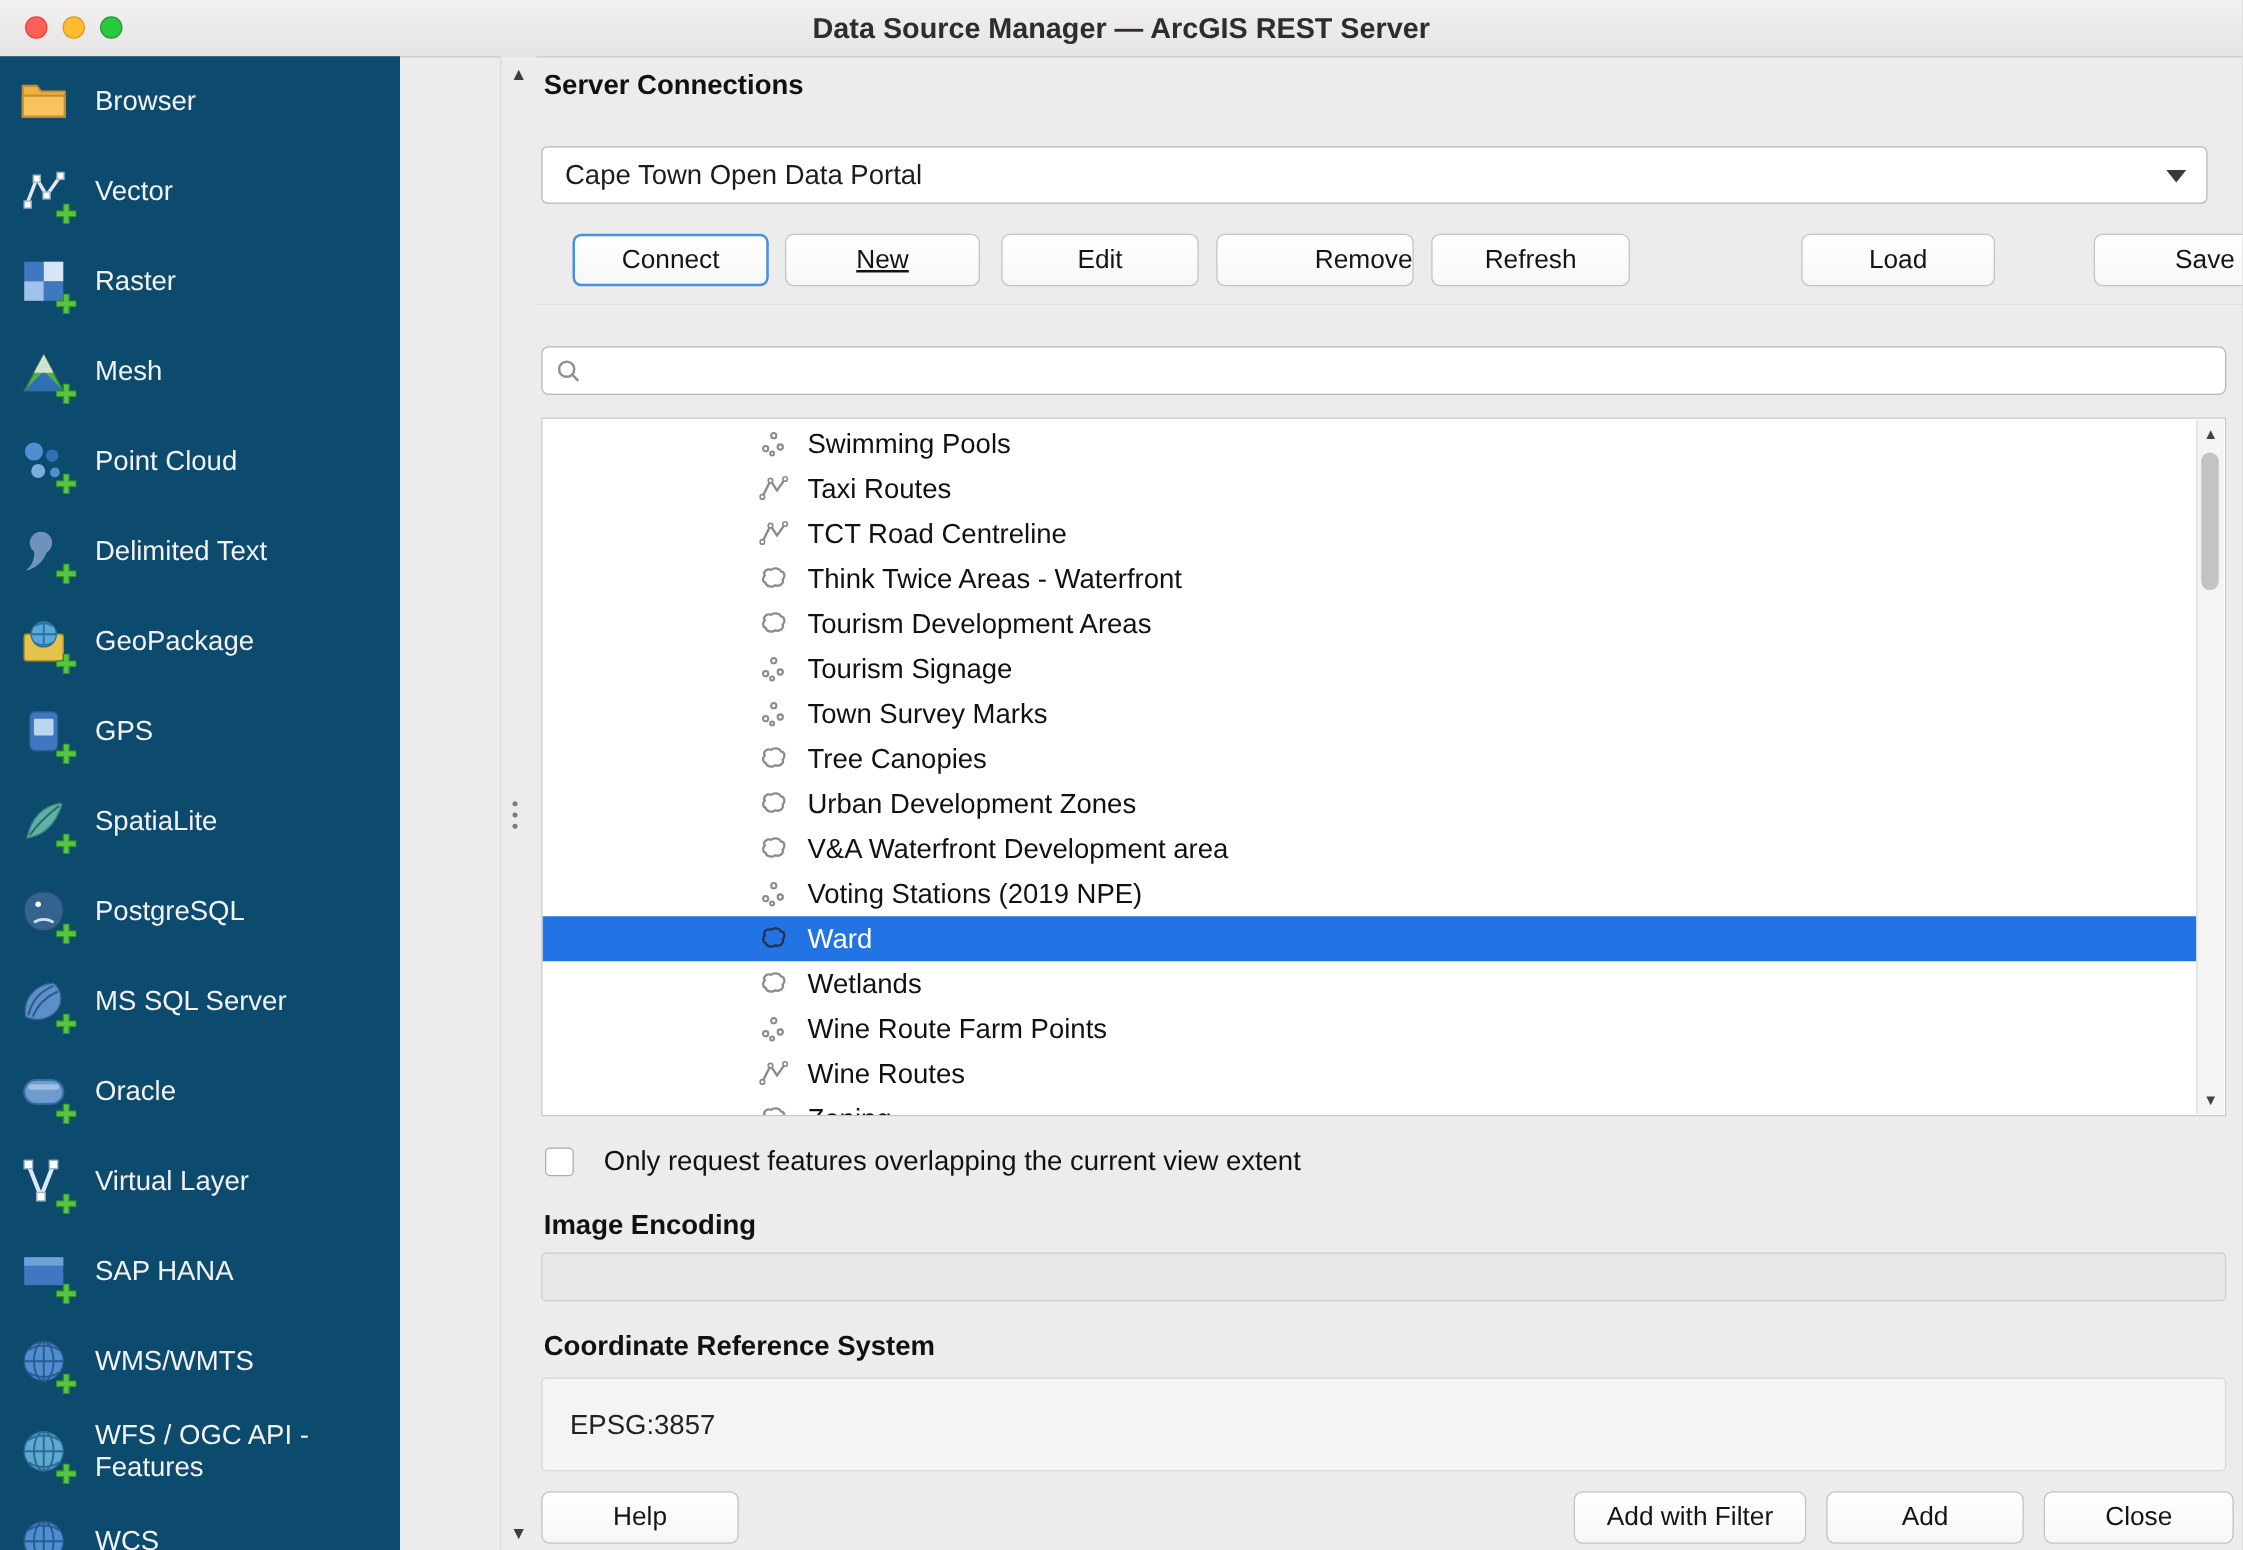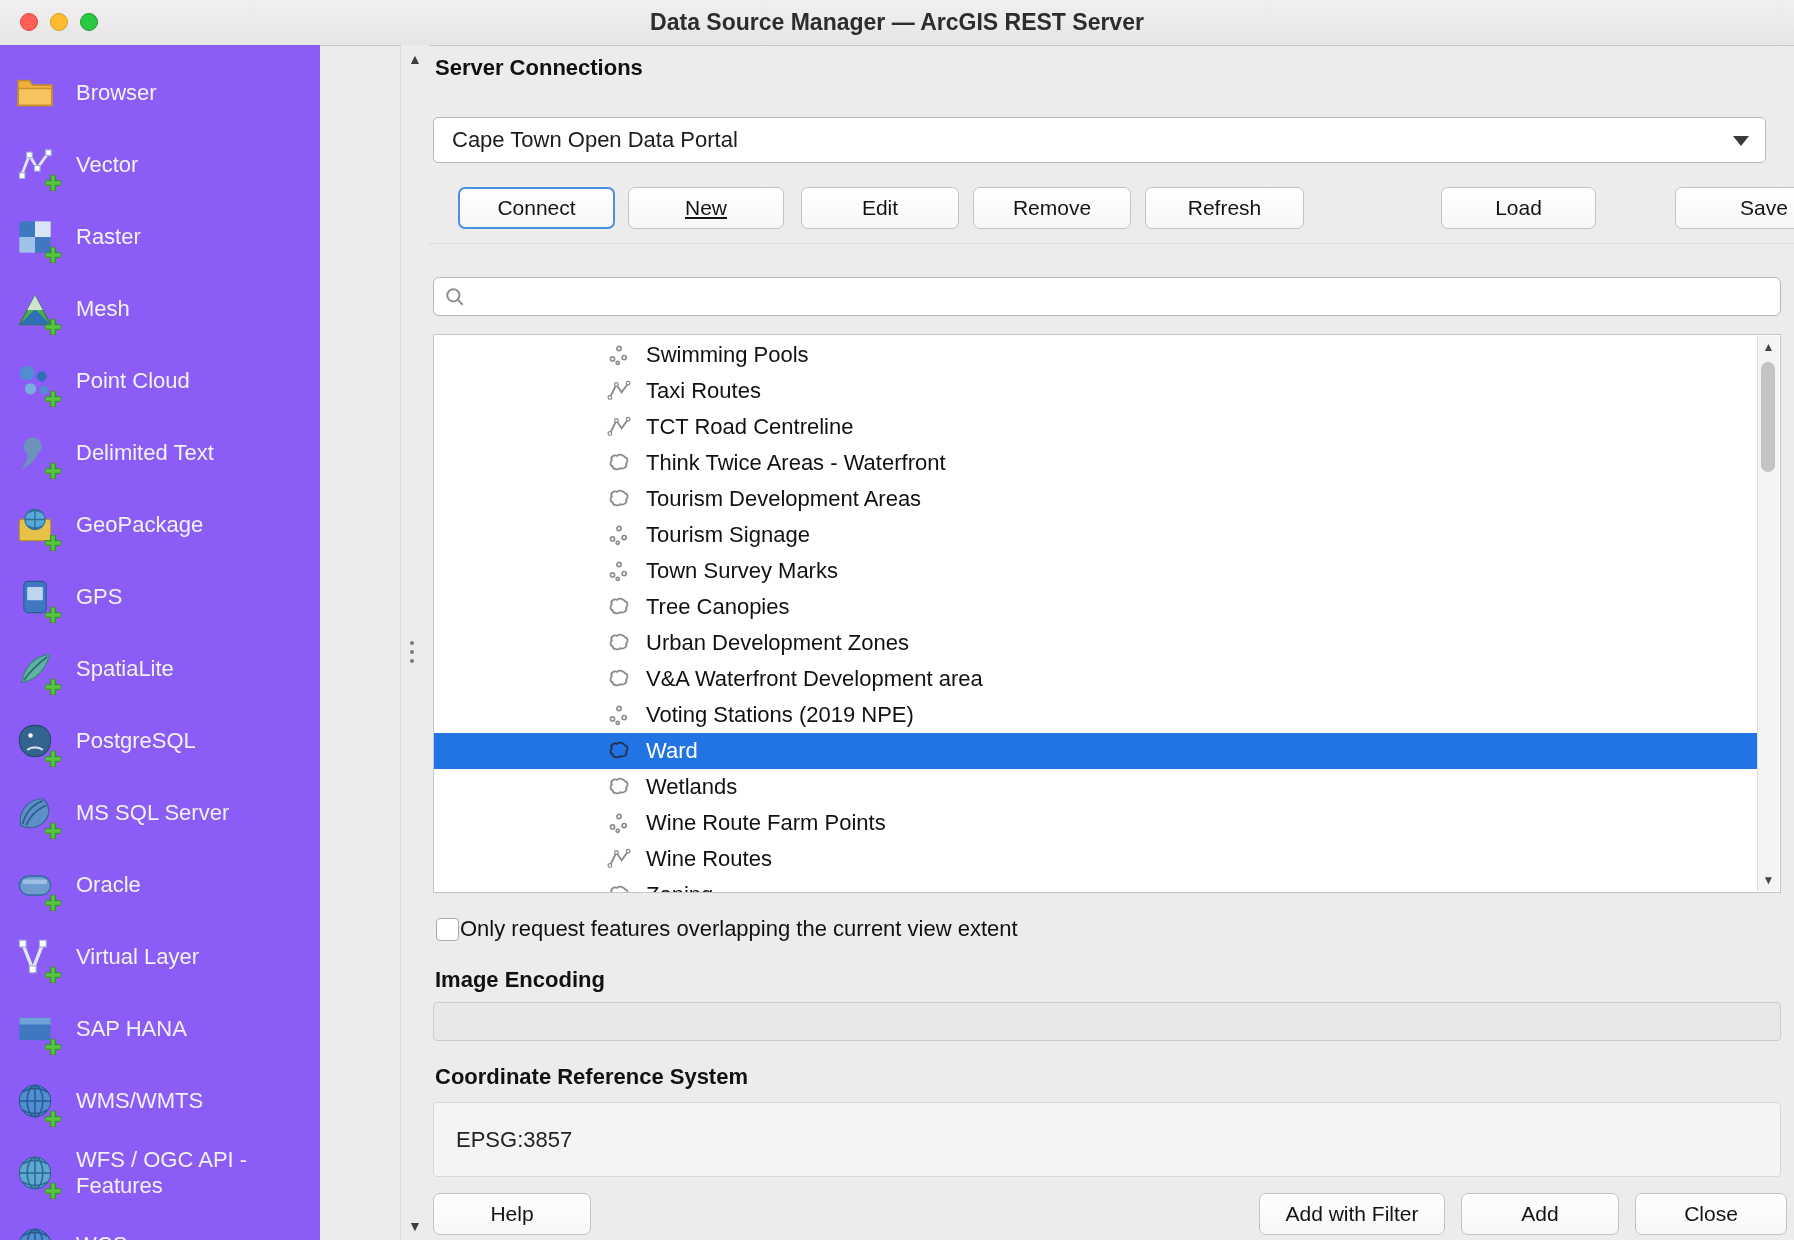--- a/index.html
+++ b/index.html
@@ -10,22 +10,22 @@
   .titlebar{position:absolute;top:0;left:0;right:0;height:45px;
             background:linear-gradient(#f1efef,#e6e4e4);border-bottom:1px solid #c9c7c7;}
   .titlebar .title{line-height:45px;text-align:center;font-weight:bold;font-size:23px;color:#2d2d2d;}
   .traffic{position:absolute;left:20px;top:13px;display:flex;gap:12px;}
   .tl{width:18px;height:18px;border-radius:50%;box-sizing:border-box;}
   .tl.red{background:#ff5f57;border:1px solid #e0443e;}
   .tl.yellow{background:#febc2e;border:1px solid #d89e24;}
   .tl.green{background:#28c840;border:1px solid #1f9a31;}
 
   
-  .sidebar{position:absolute;left:0;top:45px;bottom:0;width:320px;background:#8b5cf6;
-           overflow:hidden;padding-top:12px;box-sizing:border-box;}
+  .sidebar{position:absolute;left:0;top:45px;bottom:0;width:320px;background:#0c4a6e;
+           overflow:hidden;padding-top:0;box-sizing:border-box;}
   .side-item{height:72px;display:flex;align-items:center;padding-left:14px;gap:20px;
              color:#f2f2f2;font-size:22px;cursor:default;}
   .side-icon{width:42px;height:42px;position:relative;flex:none;display:flex;
              align-items:center;justify-content:center;}
   .side-icon svg.main{width:38px;height:38px;display:block;}
   .plus-badge{position:absolute;right:-5px;bottom:-5px;width:16px;height:16px;}
 
   
   .side-sb{position:absolute;left:400px;top:45px;bottom:0;width:28px;background:#ececec;
            border-left:1px solid #d9d9d9;}
@@ -50,21 +50,21 @@
                 border-top:10px solid #3a3a3a;}
 
   .btn{position:absolute;height:42px;background:linear-gradient(#ffffff,#f7f7f7);
        border:1px solid #c3c3c3;border-radius:7px;font-size:21px;color:#141414;
        font-family:inherit;box-sizing:border-box;padding:0;}
   .btn.focused{border:2px solid #4a90e2;}
   .btn .ul{text-decoration:underline;}
   .b-connect{left:30px;top:142px;width:157px;}
   .b-new{left:200px;top:142px;width:156px;}
   .b-edit{left:373px;top:142px;width:158px;}
-  .b-remove{left:545px;top:142px;width:158px;}
+  .b-remove{left:545px;top:142px;width:158px;text-align:right;}
   .b-refresh{left:717px;top:142px;width:159px;}
   .b-load{left:1013px;top:142px;width:155px;}
   .b-save{left:1247px;top:142px;width:178px;}
 
   .divider{position:absolute;left:0;right:0;top:198px;height:1px;background:#dedede;}
 
   .searchbox{position:absolute;left:5px;top:232px;width:1348px;height:39px;background:#fff;
              border:1px solid #b7b7b7;border-radius:6px;box-sizing:border-box;
              display:flex;align-items:center;padding-left:10px;gap:8px;}
   .searchbox svg{width:22px;height:22px;flex:none;}
@@ -79,21 +79,21 @@
   .row.selected{background:#2273e3;color:#fff;}
   .row.selected .geom path, .row.selected .geom circle{stroke:#26314d;}
 
   .vscroll{position:absolute;right:1px;top:1px;bottom:1px;width:21px;background:#f4f4f4;
            border-left:1px solid #ddd;}
   .vscroll .arr{position:absolute;left:0;right:0;text-align:center;color:#444;font-size:12px;}
   .vscroll .arr.up{top:4px;}
   .vscroll .arr.down{bottom:4px;}
   .vscroll .thumb{position:absolute;left:3px;top:26px;width:14px;height:110px;background:#c3c3c3;border-radius:7px;}
 
-  .chk-row{position:absolute;left:8px;top:871px;display:flex;align-items:center;gap:1px;}
+  .chk-row{position:absolute;left:8px;top:871px;display:flex;align-items:center;gap:24px;}
   .checkbox{width:23px;height:23px;background:#fff;border:1px solid #ababab;border-radius:4px;box-sizing:border-box;}
   .chk-label{font-size:22px;color:#111;}
 
   .field{position:absolute;left:5px;box-sizing:border-box;}
   .f-img{top:957px;width:1348px;height:39px;background:#e8e8e8;border:1px solid #cdcdcd;border-radius:4px;}
   .f-crs{top:1057px;width:1348px;height:75px;background:#f4f4f4;border:1px solid #d8d8d8;border-radius:4px;
          display:flex;align-items:center;padding-left:22px;font-size:22px;color:#222;}
 
   .b-help{left:5px;top:1148px;width:158px;}
   .b-addfilter{left:831px;top:1148px;width:186px;}

